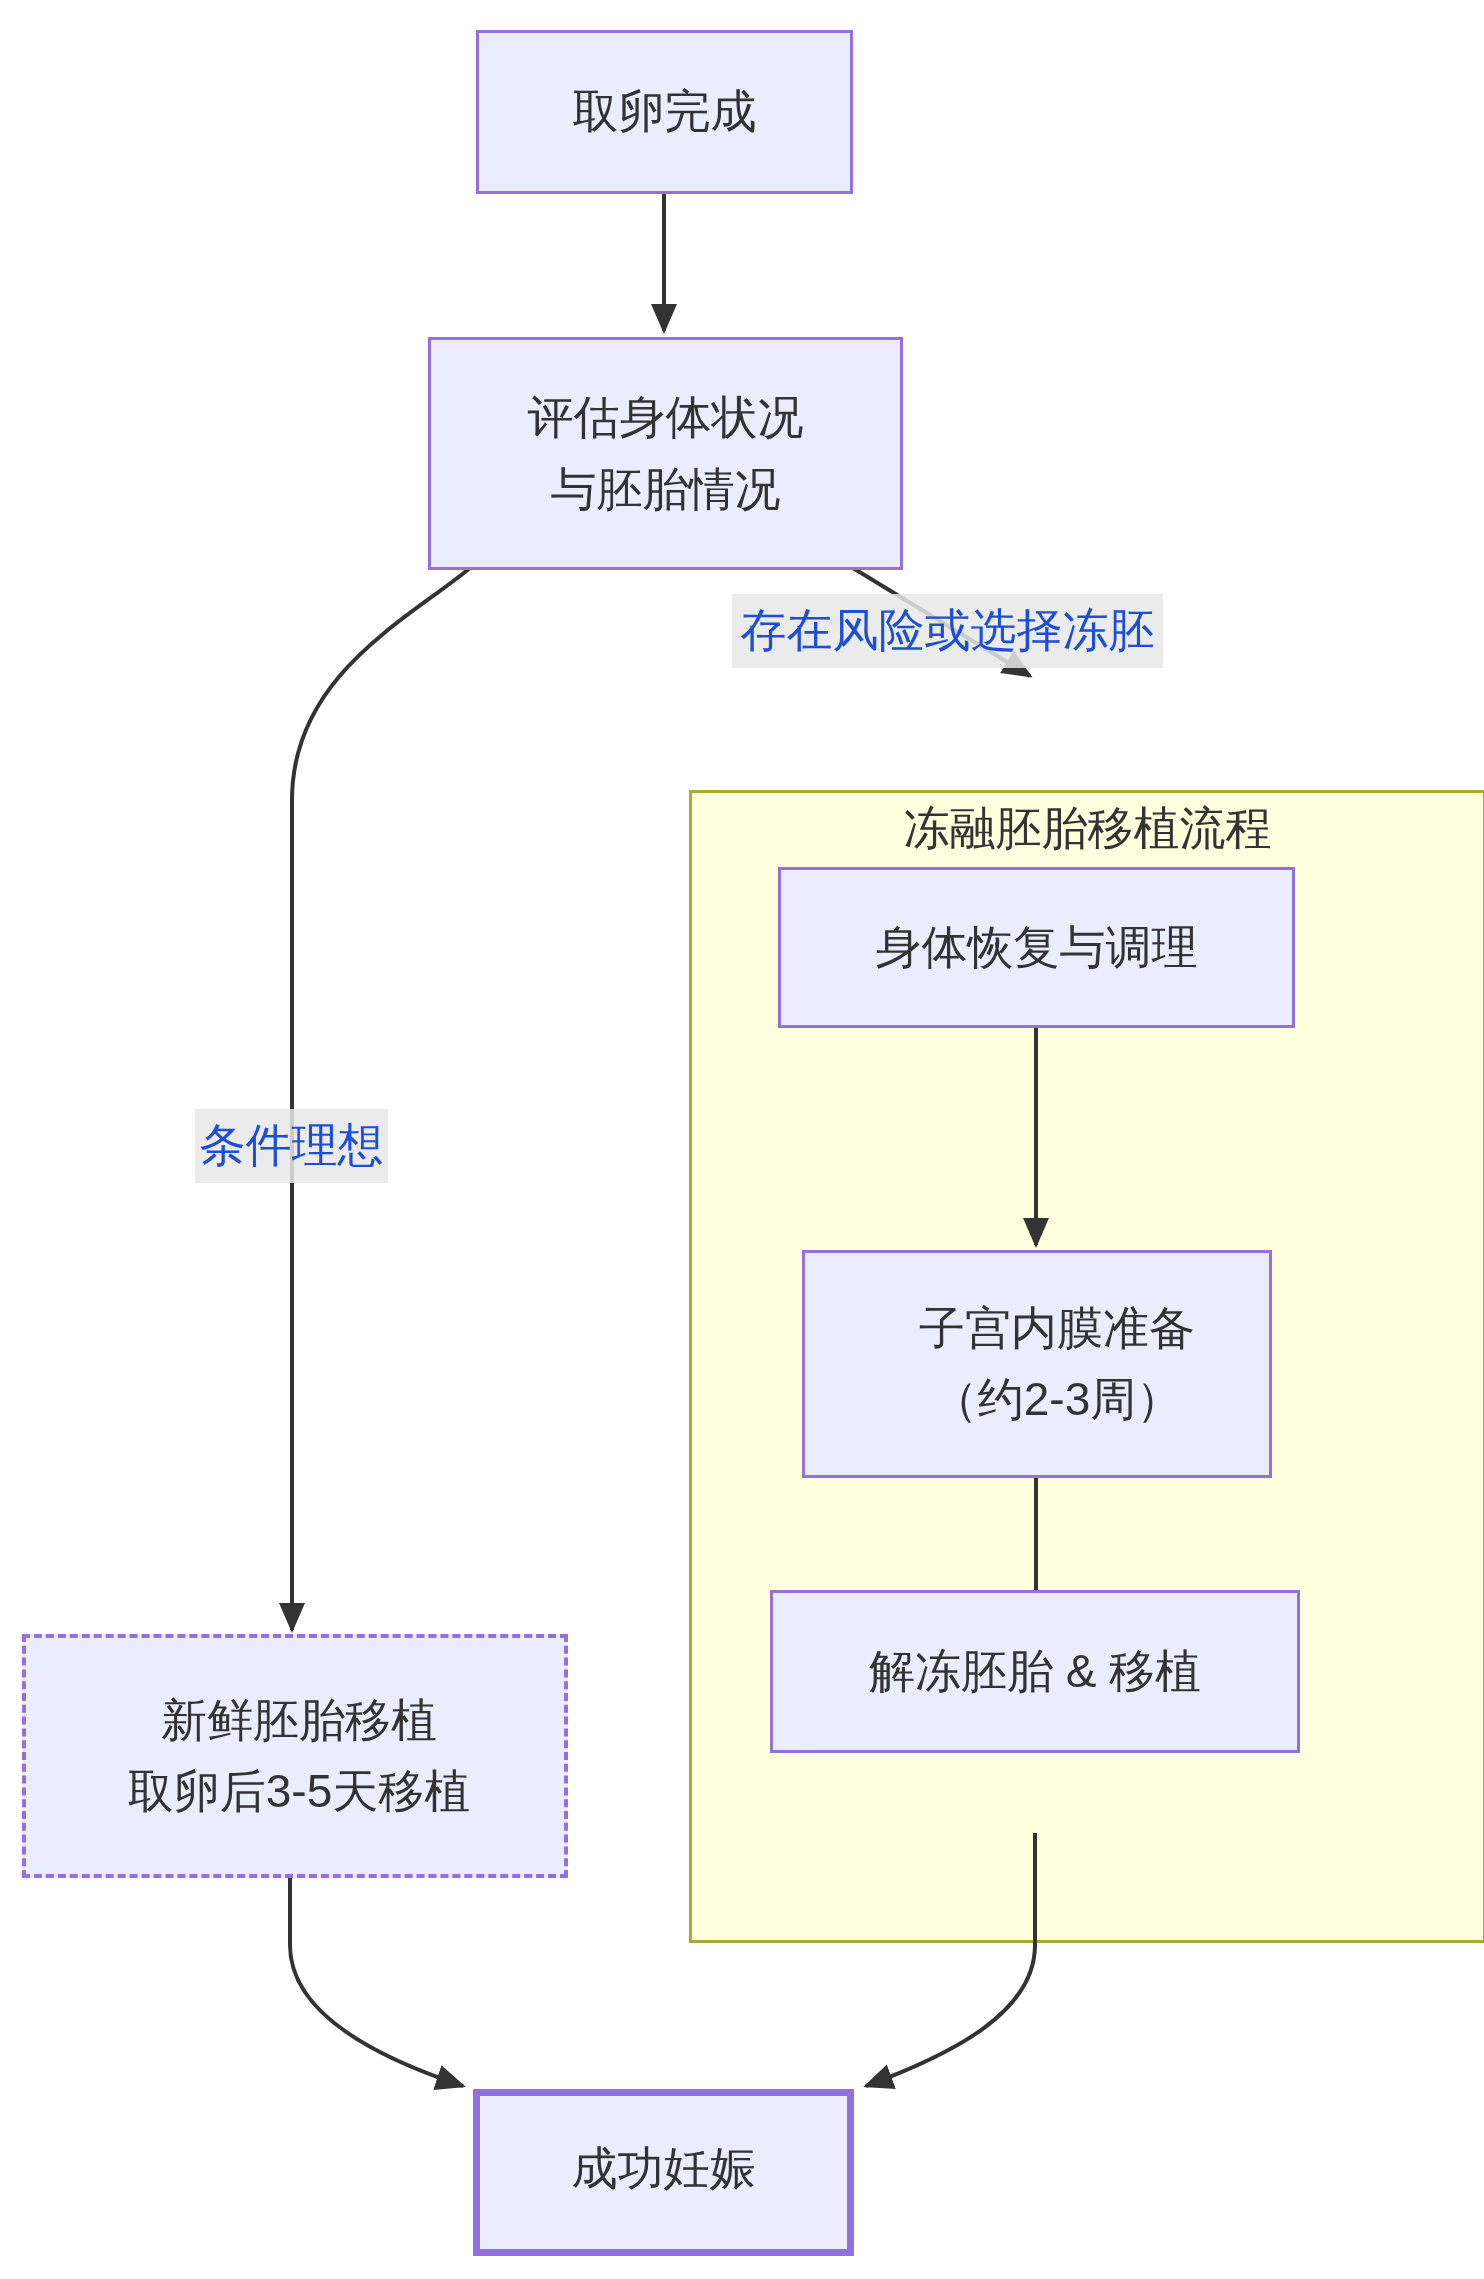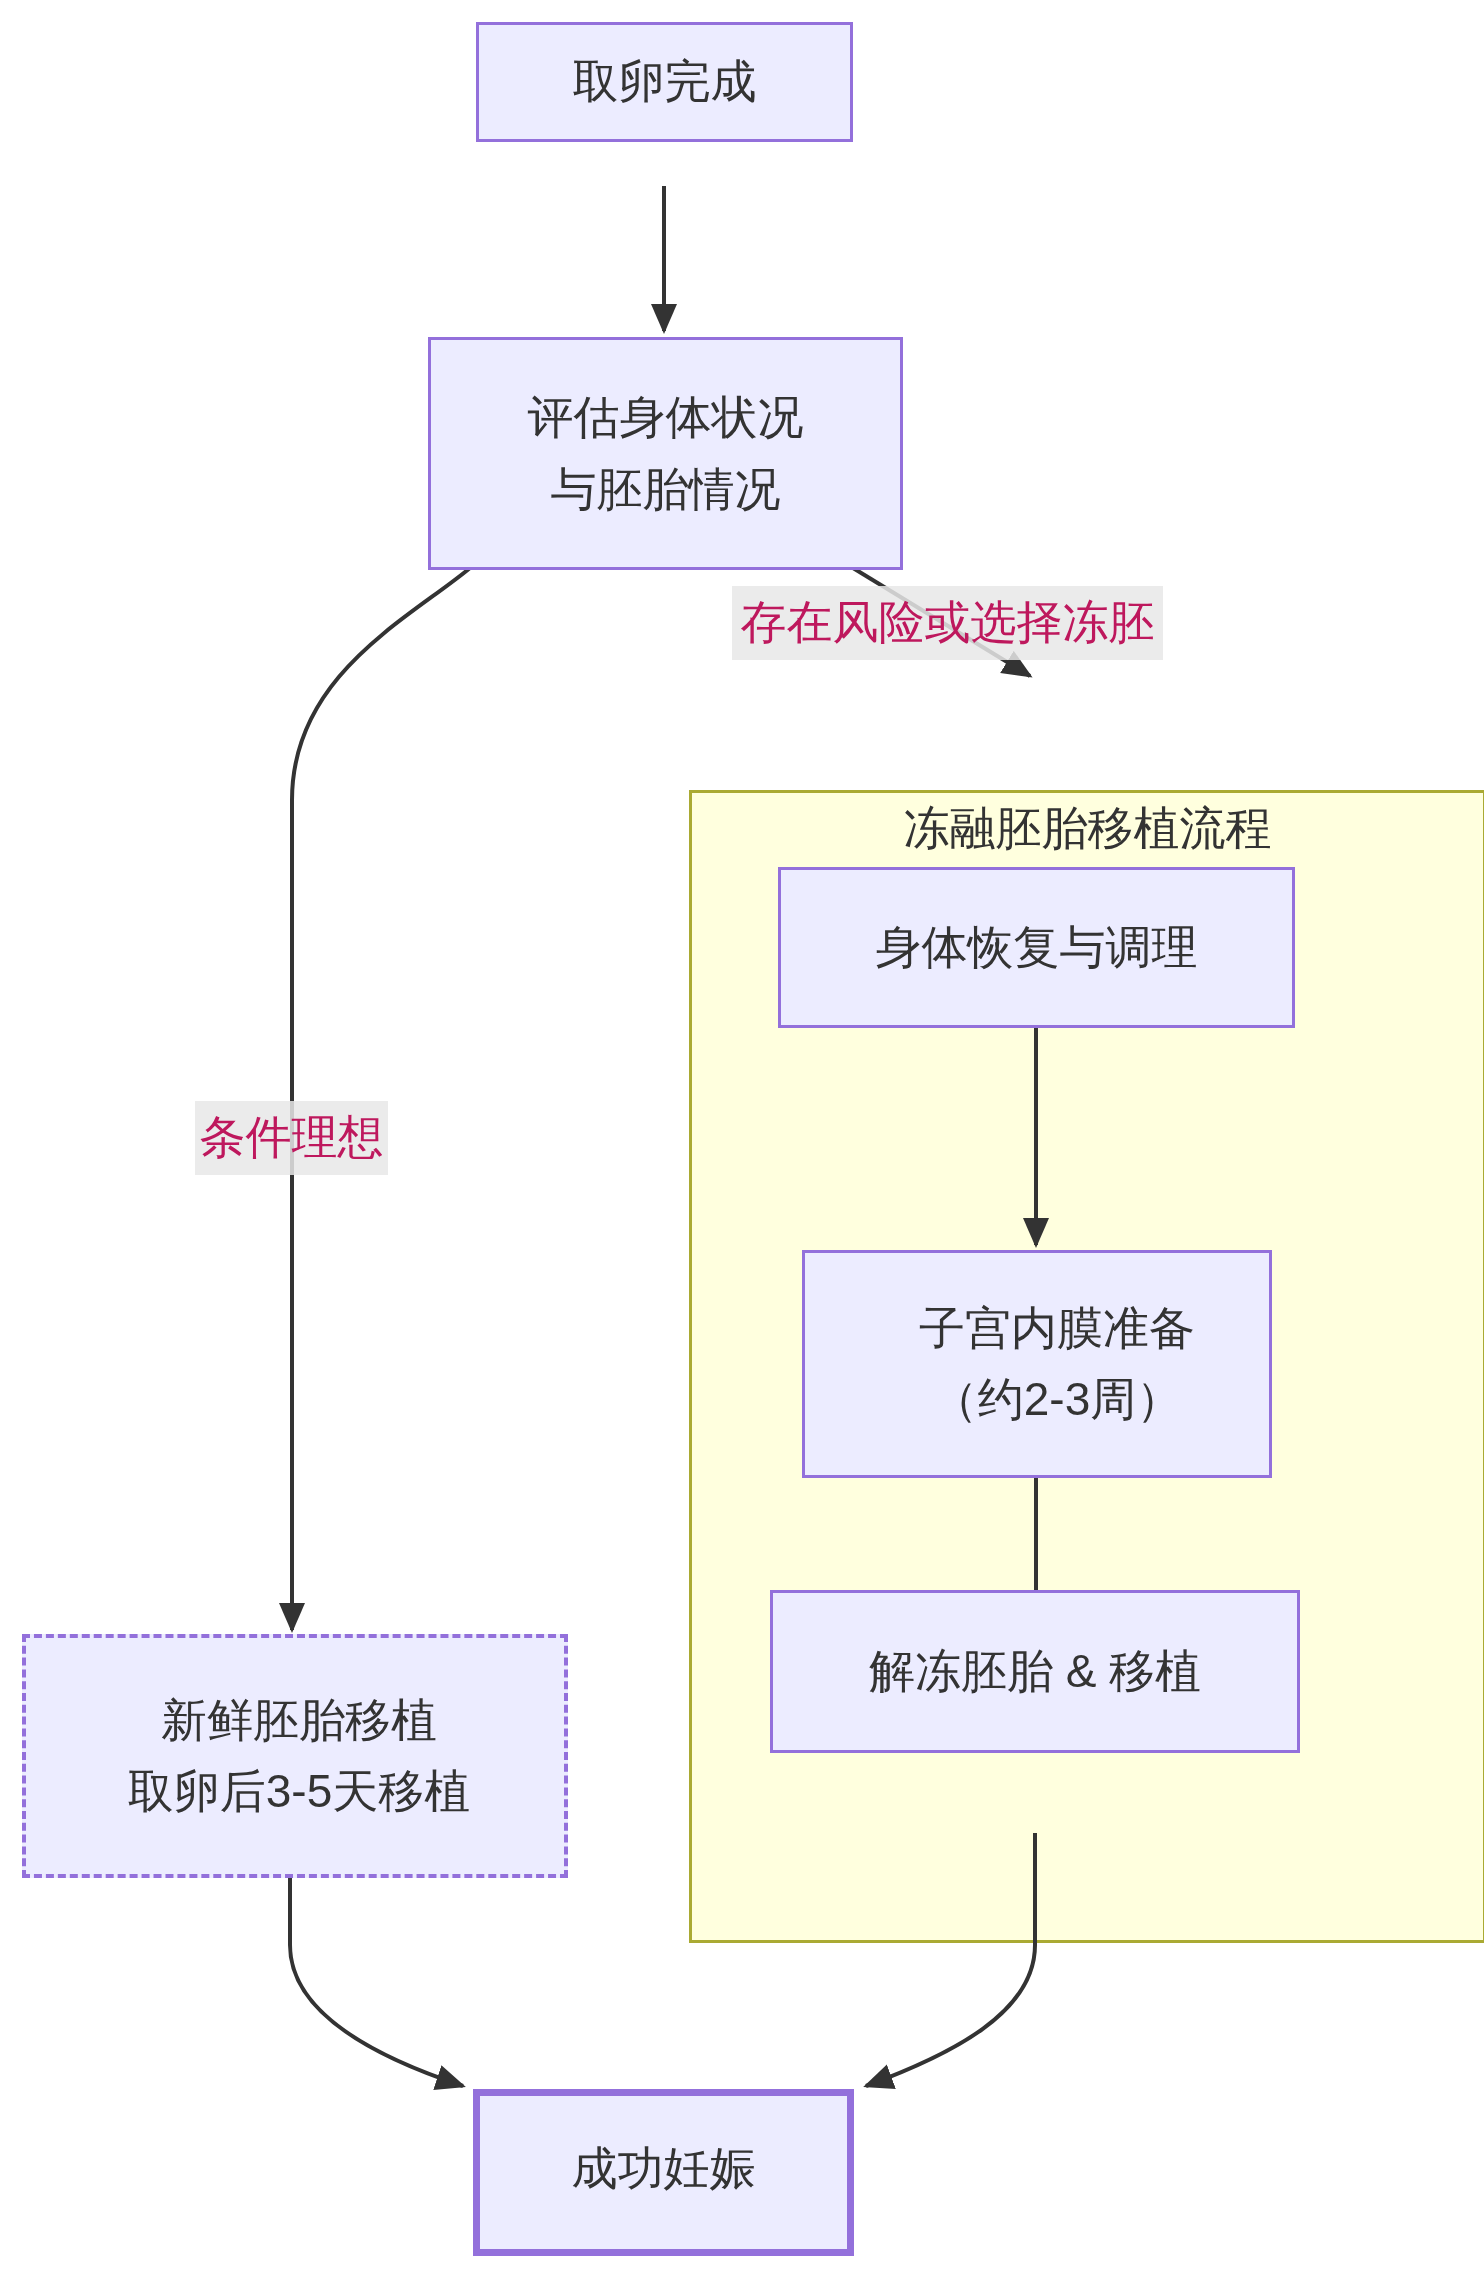--- a/index.html
+++ b/index.html
@@ -13,21 +13,21 @@
   }
   .cluster-title {
     position:absolute; top:8px; left:0; width:100%; text-align:center;
     font-size:46px; line-height:1.2; color:#333333;
   }
   svg.edges { position:absolute; left:0; top:0; width:1484px; height:2279px; z-index:2; }
   svg.edges path { stroke:#333333; stroke-width:4; fill:none; }
   .edge-label {
     position:absolute; display:flex; align-items:center; justify-content:center;
     background:rgba(232,232,232,0.85); font-size:46px; line-height:1.2;
-    color:#be185d; z-index:3; white-space:nowrap;
+    color:#1d4ed8; z-index:3; white-space:nowrap;margin-top:8px;
   }
   .node {
     position:absolute; background:#ECECFF; border:3px solid #9370DB;
     box-sizing:border-box; display:flex; align-items:center; justify-content:center;
     text-align:center; font-size:46px; line-height:1.55; white-space:pre-line;
     color:#333333; z-index:4;
   }
   .node.dashed { border:4px dashed #9370DB;padding-left:8px; }
   .node.bold   { border:7px solid #9370DB; }
 </style>
@@ -52,21 +52,21 @@
     <polygon points="1247,996 1277,1010 1247,1024" fill="#333333" stroke="none"></polygon>
     <path d="M1036,1028 L1036,1245" marker-end="url(#arrow)"></path>
     <path d="M1036,1478 L1036,1665" marker-end="url(#arrow)"></path>
     <path d="M290,1878 L290,1945 C290,2012 372,2056 463,2086" marker-end="url(#arrow)"></path>
     <path d="M1035,1833 L1035,1945 C1035,2012 953,2054 866,2086" marker-end="url(#arrow)"></path>
   </svg>
 
   <div class="edge-label" style="left:732px; top:586px; width:431px; height:74px;">存在风险或选择冻胚</div>
   <div class="edge-label" style="left:195px; top:1101px; width:193px; height:74px;">条件理想</div>
 
-  <div class="node" style="left:476px; top:22px; width:377px; height:120px;">取卵完成</div>
+  <div class="node" style="left:476px; top:30px; width:377px; height:164px;">取卵完成</div>
 
   <div class="node" style="left:428px; top:337px; width:475px; height:233px;">评估身体状况
 与胚胎情况</div>
 
   <div class="node" style="left:778px; top:867px; width:517px; height:161px;">身体恢复与调理</div>
 
   <div class="node" style="left:802px; top:1250px; width:470px; height:228px;padding-left:40px;">子宫内膜准备
 （约2-3周）</div>
 
   <div class="node" style="left:770px; top:1590px; width:530px; height:163px;">解冻胚胎 &amp; 移植</div>

